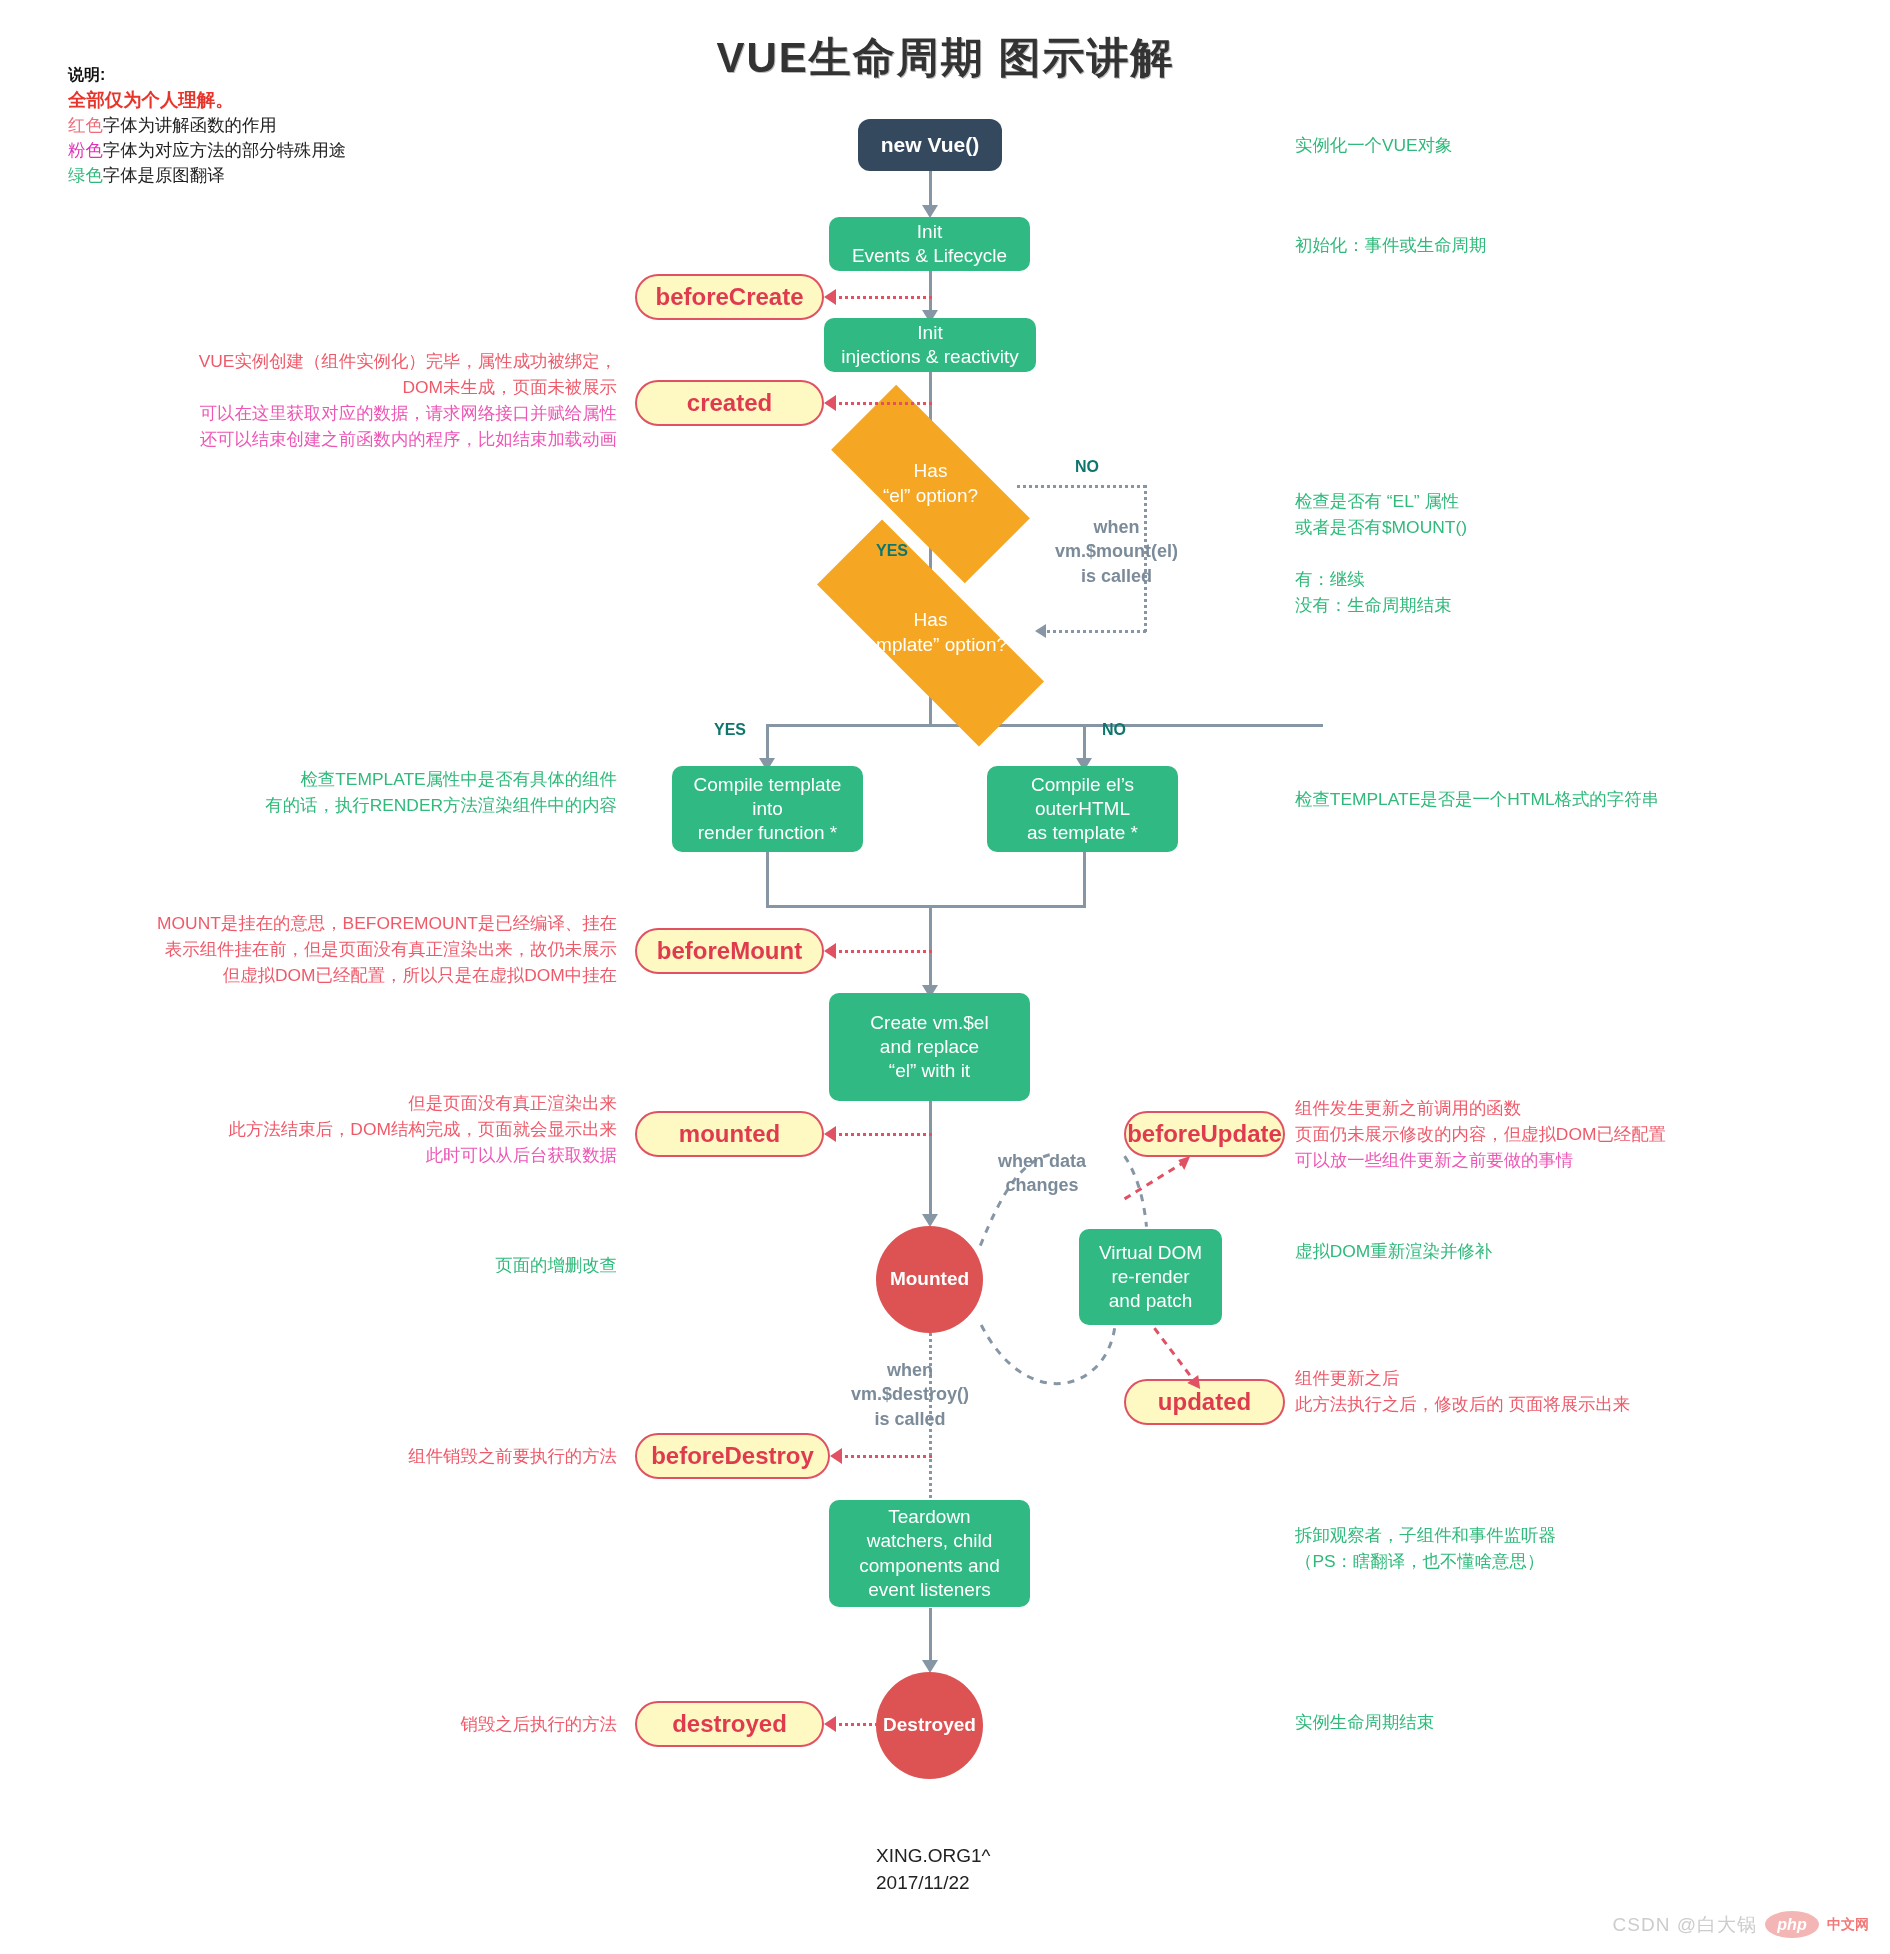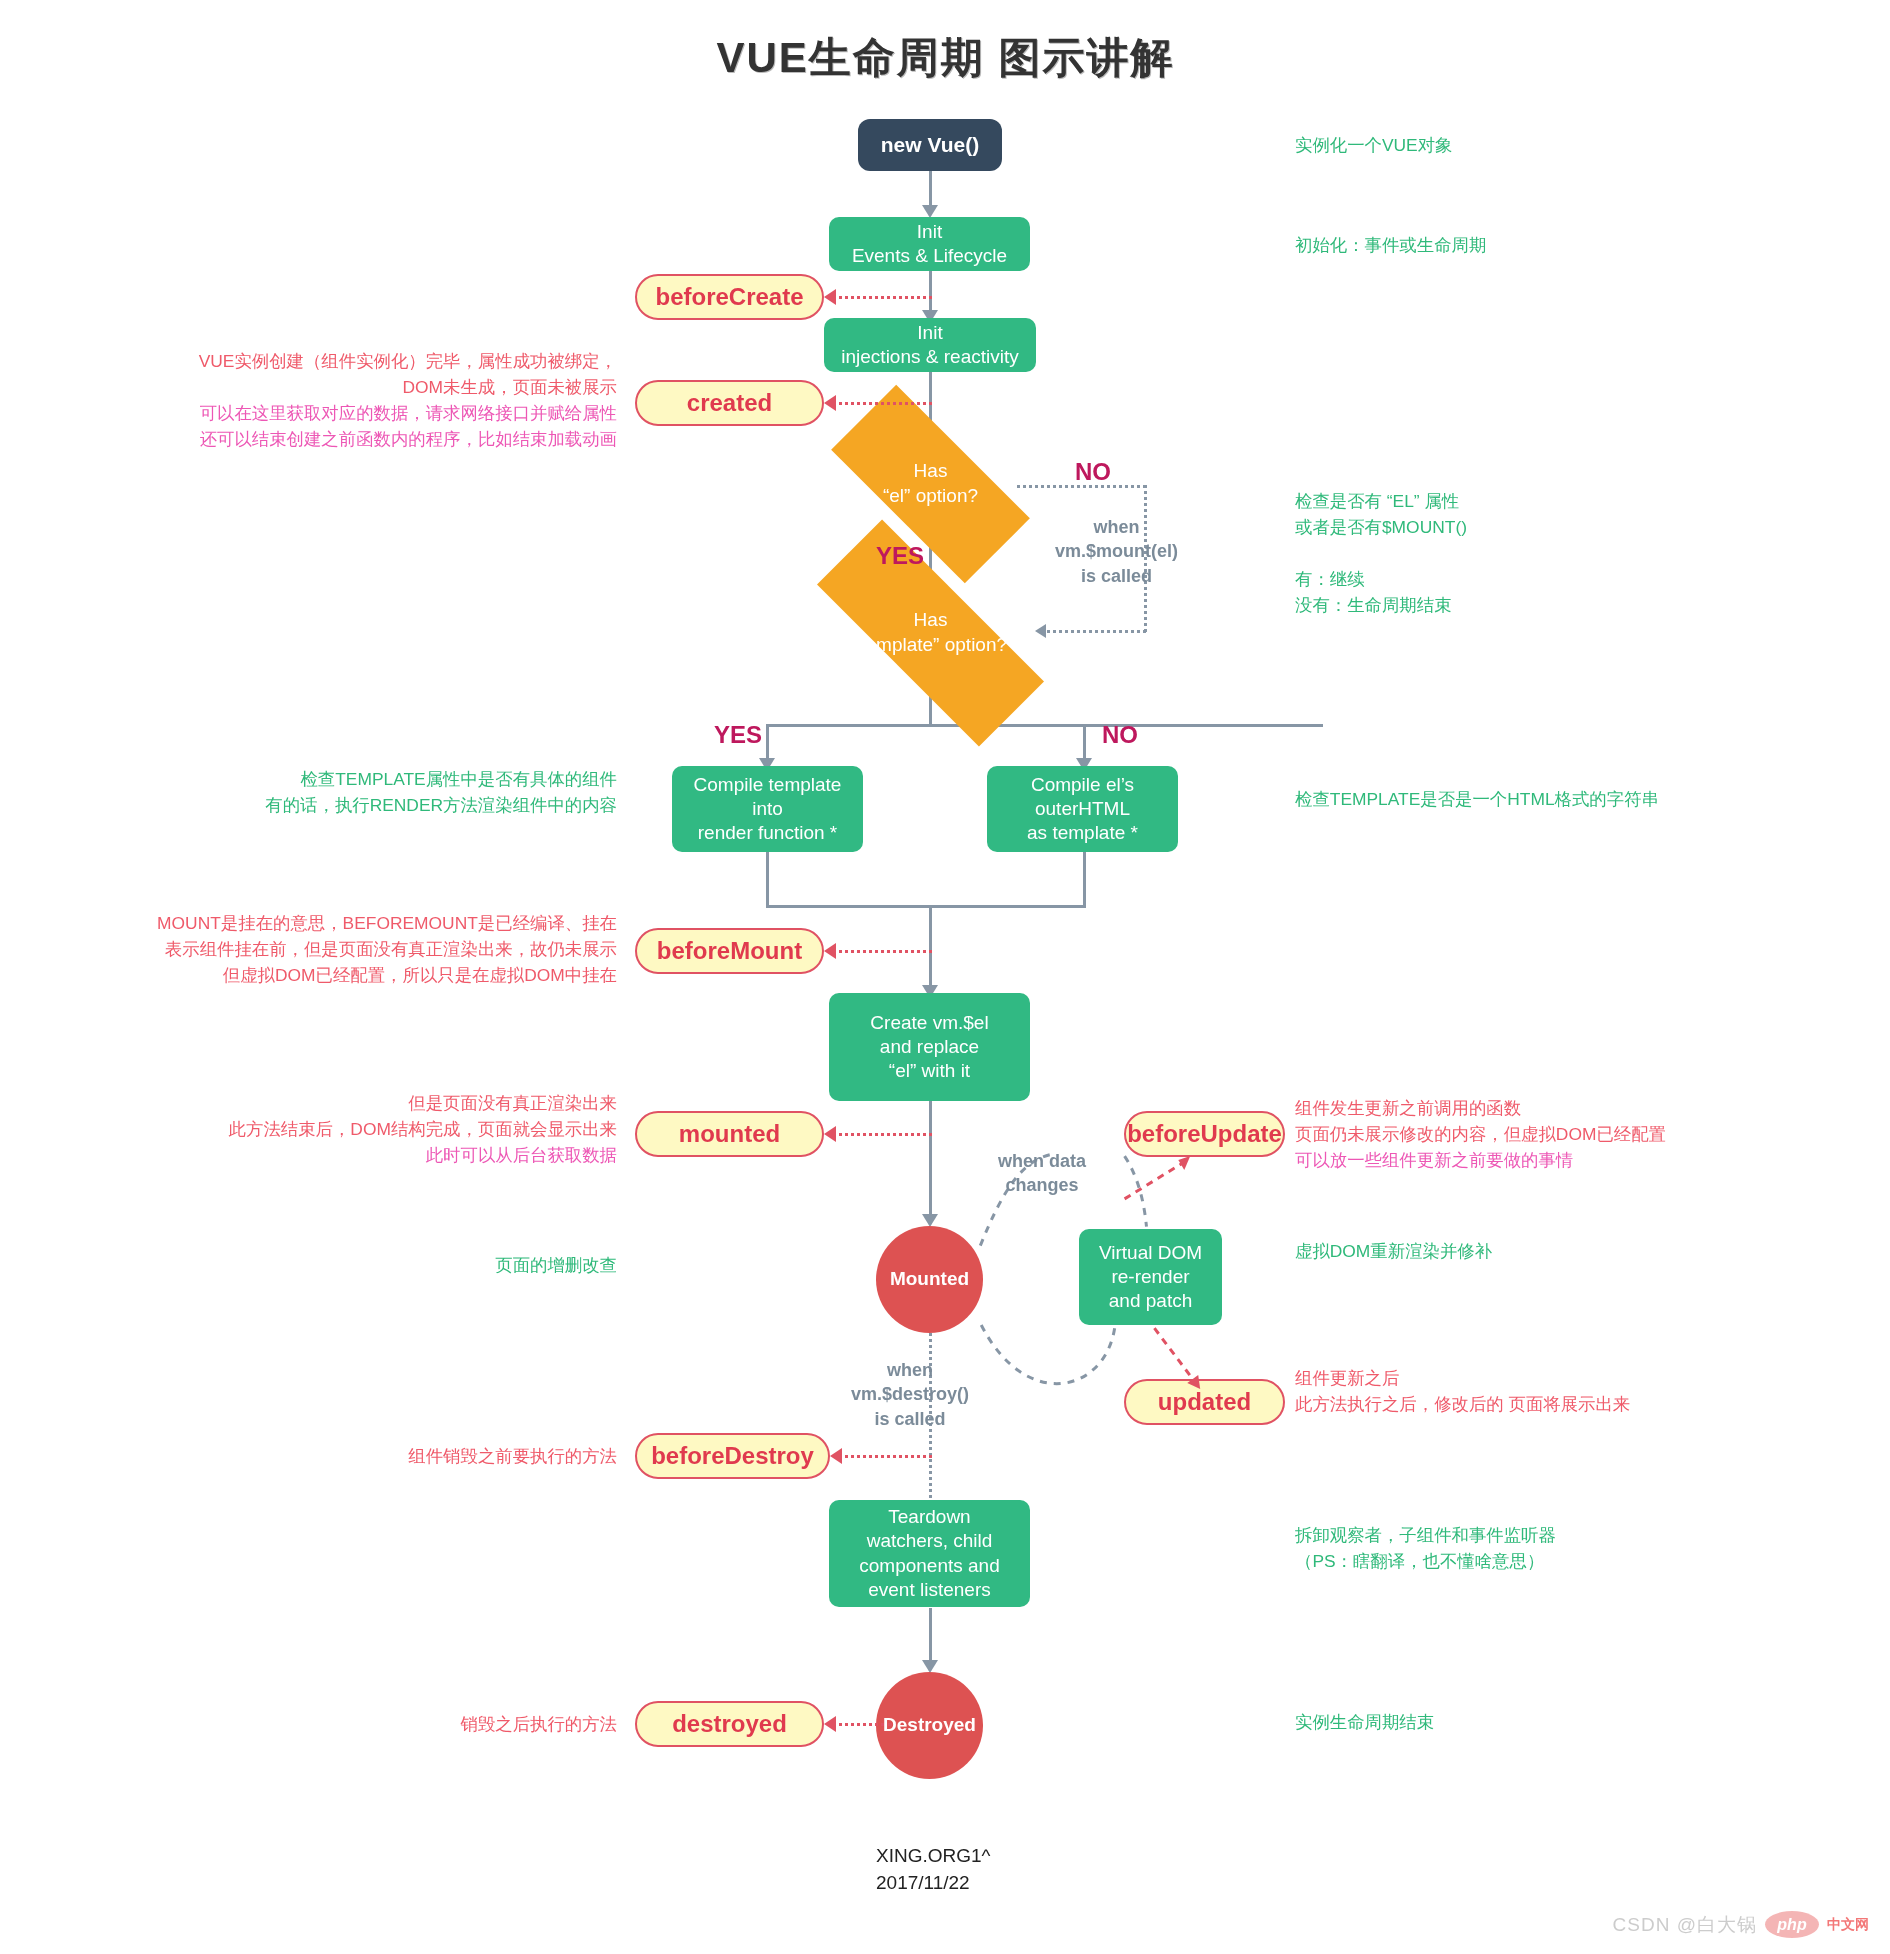--- a/index.html
+++ b/index.html
@@ -149,23 +149,23 @@
     position: absolute;
     width: 0; height: 0;
     border-top: 7px solid transparent;
     border-bottom: 7px solid transparent;
     border-right: 11px solid #8796a5;
   }
 
   
   .branch-label {
     position: absolute;
-    font-size: 24px;
-    font-weight: bold;
-    color: #be185d;
+    font-size: 16px;
+    font-weight: bold;
+    color: #0f766e;
     white-space: nowrap;
   }
   .flow-note {
     position: absolute;
     font-size: 18px;
     font-weight: bold;
     color: #7b8b99;
     text-align: center;
     line-height: 1.35;
     white-space: nowrap;
@@ -215,20 +215,27 @@
   }
   .wm-cn { font-size: 14px; font-weight: bold; color: #ef4444; }
 </style>
 </head>
 <body>
 
 <div class="canvas">
 
   <div class="title">VUE生命周期 图示讲解</div>
 
+  <div class="legend">
+    <div><span class="l-head">说明:</span></div>
+    <div><span class="l-all">全部仅为个人理解。</span></div>
+    <div><span class="sw-red">红色</span><span class="l-body">字体为讲解函数的作用</span></div>
+    <div><span class="sw-pink">粉色</span><span class="l-body">字体为对应方法的部分特殊用途</span></div>
+    <div><span class="sw-green">绿色</span><span class="l-body">字体是原图翻译</span></div>
+  </div>
 
   <div class="vline" style="left:929px; top:171px; height:40px;"></div>
   <div class="arrow-down" style="left:922px; top:205px;"></div>
 
   <div class="vline" style="left:929px; top:269px; height:50px;"></div>
   <div class="arrow-down" style="left:922px; top:310px;"></div>
 
   <div class="vline" style="left:929px; top:370px; height:70px;"></div>
   <div class="arrow-down" style="left:922px; top:432px;"></div>
 

